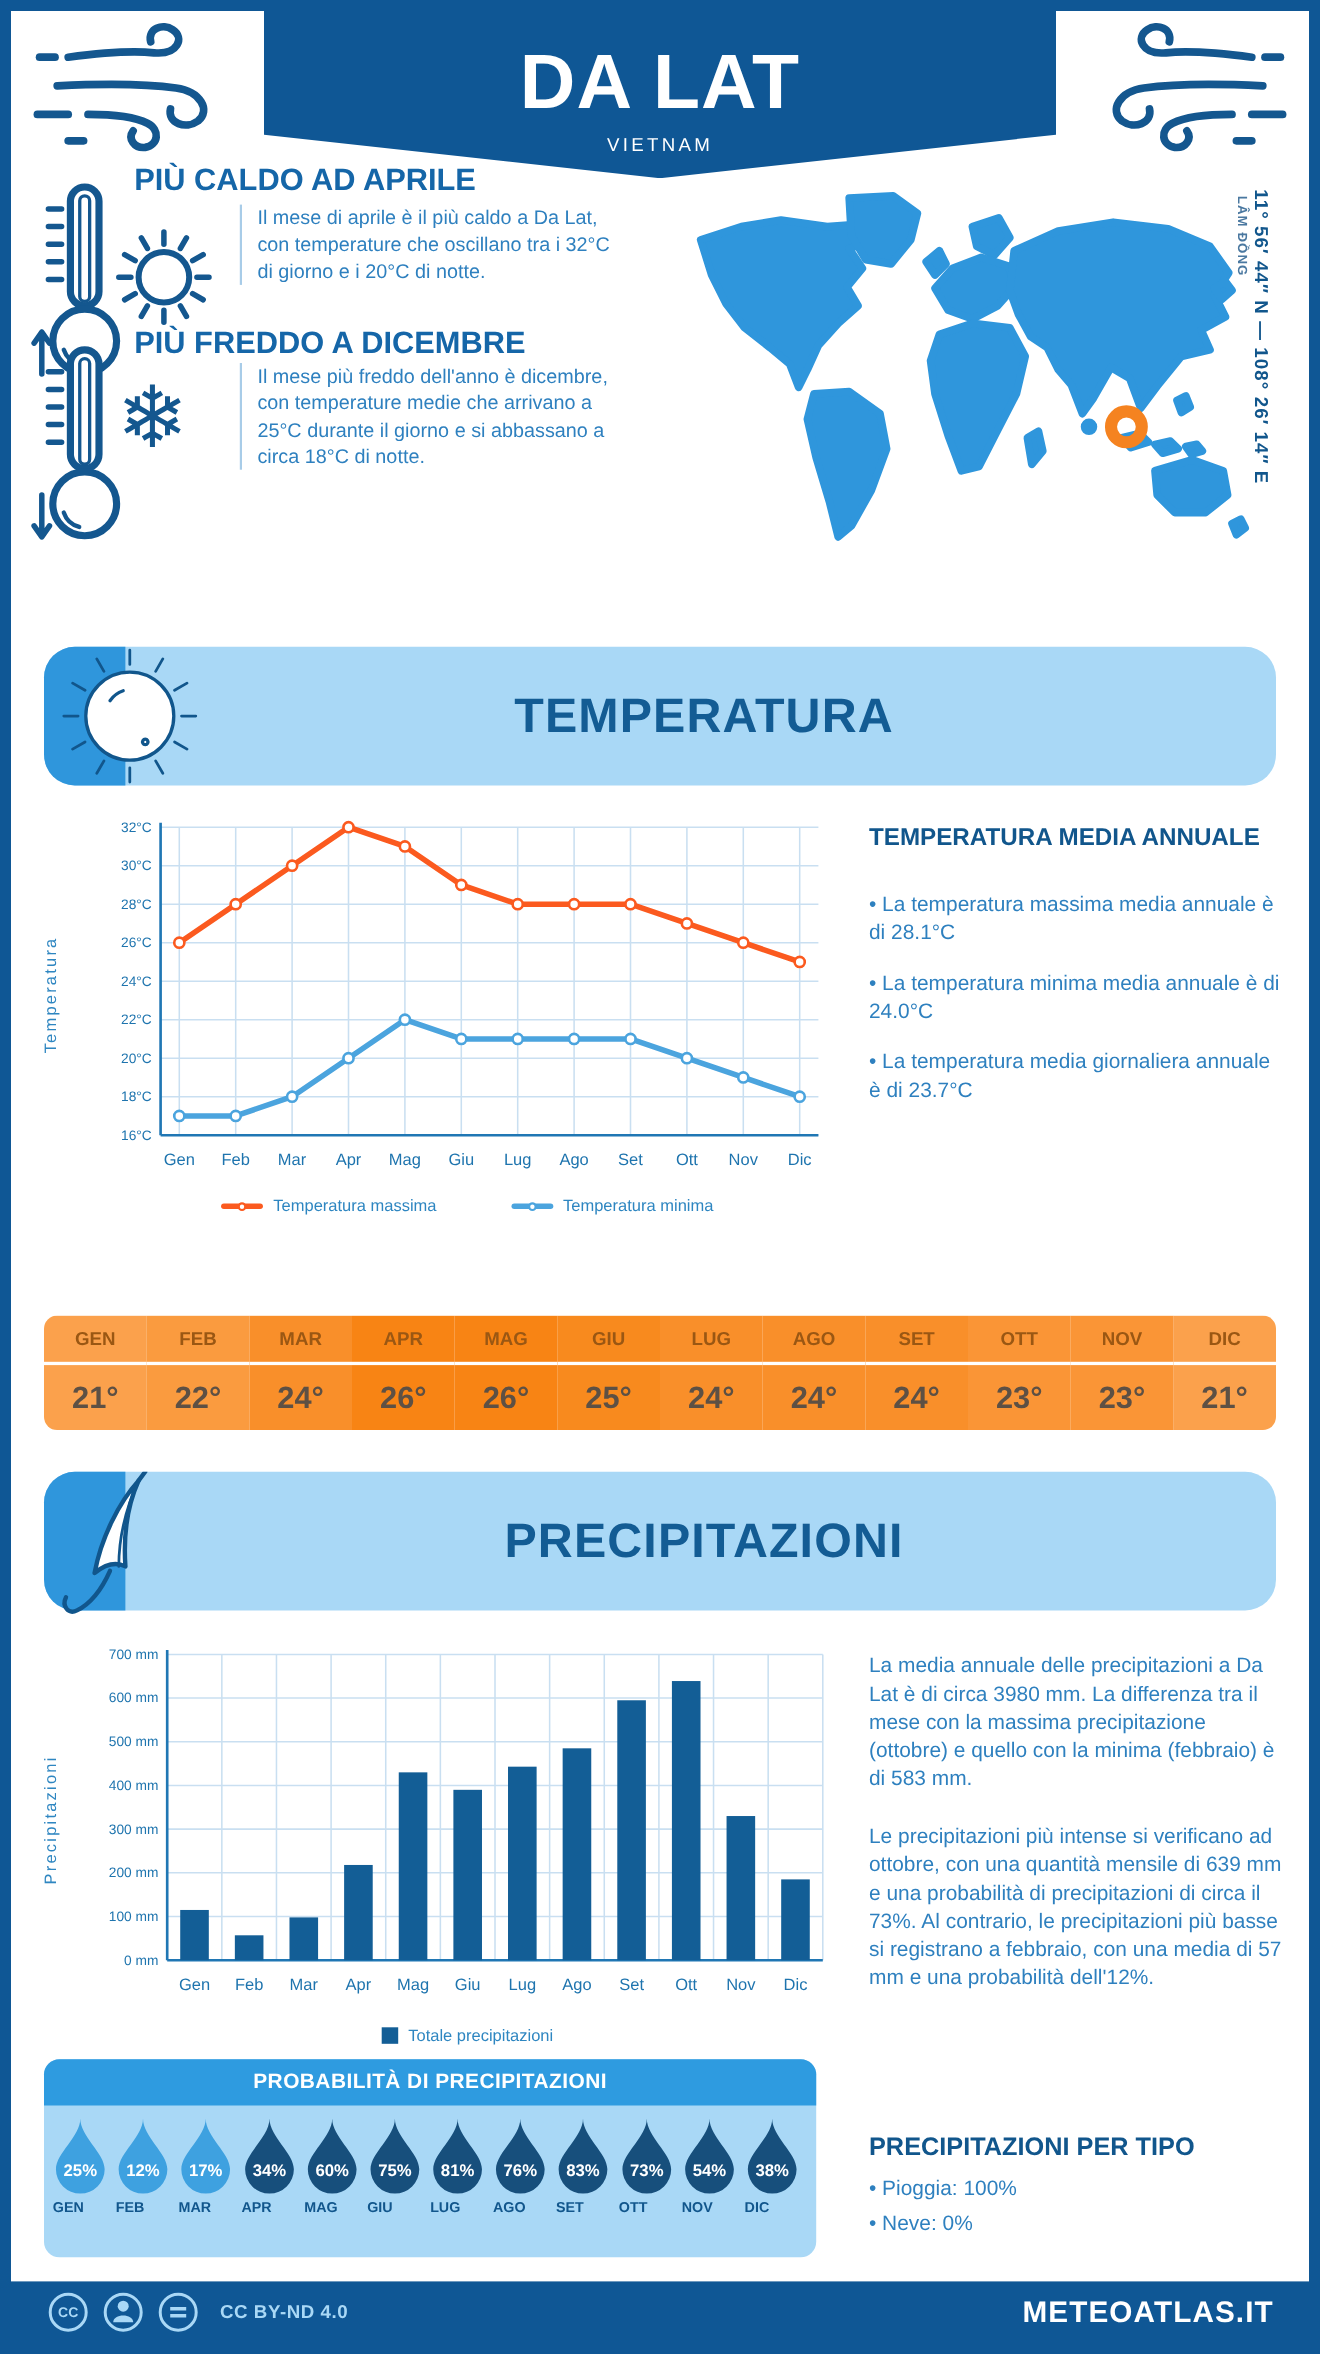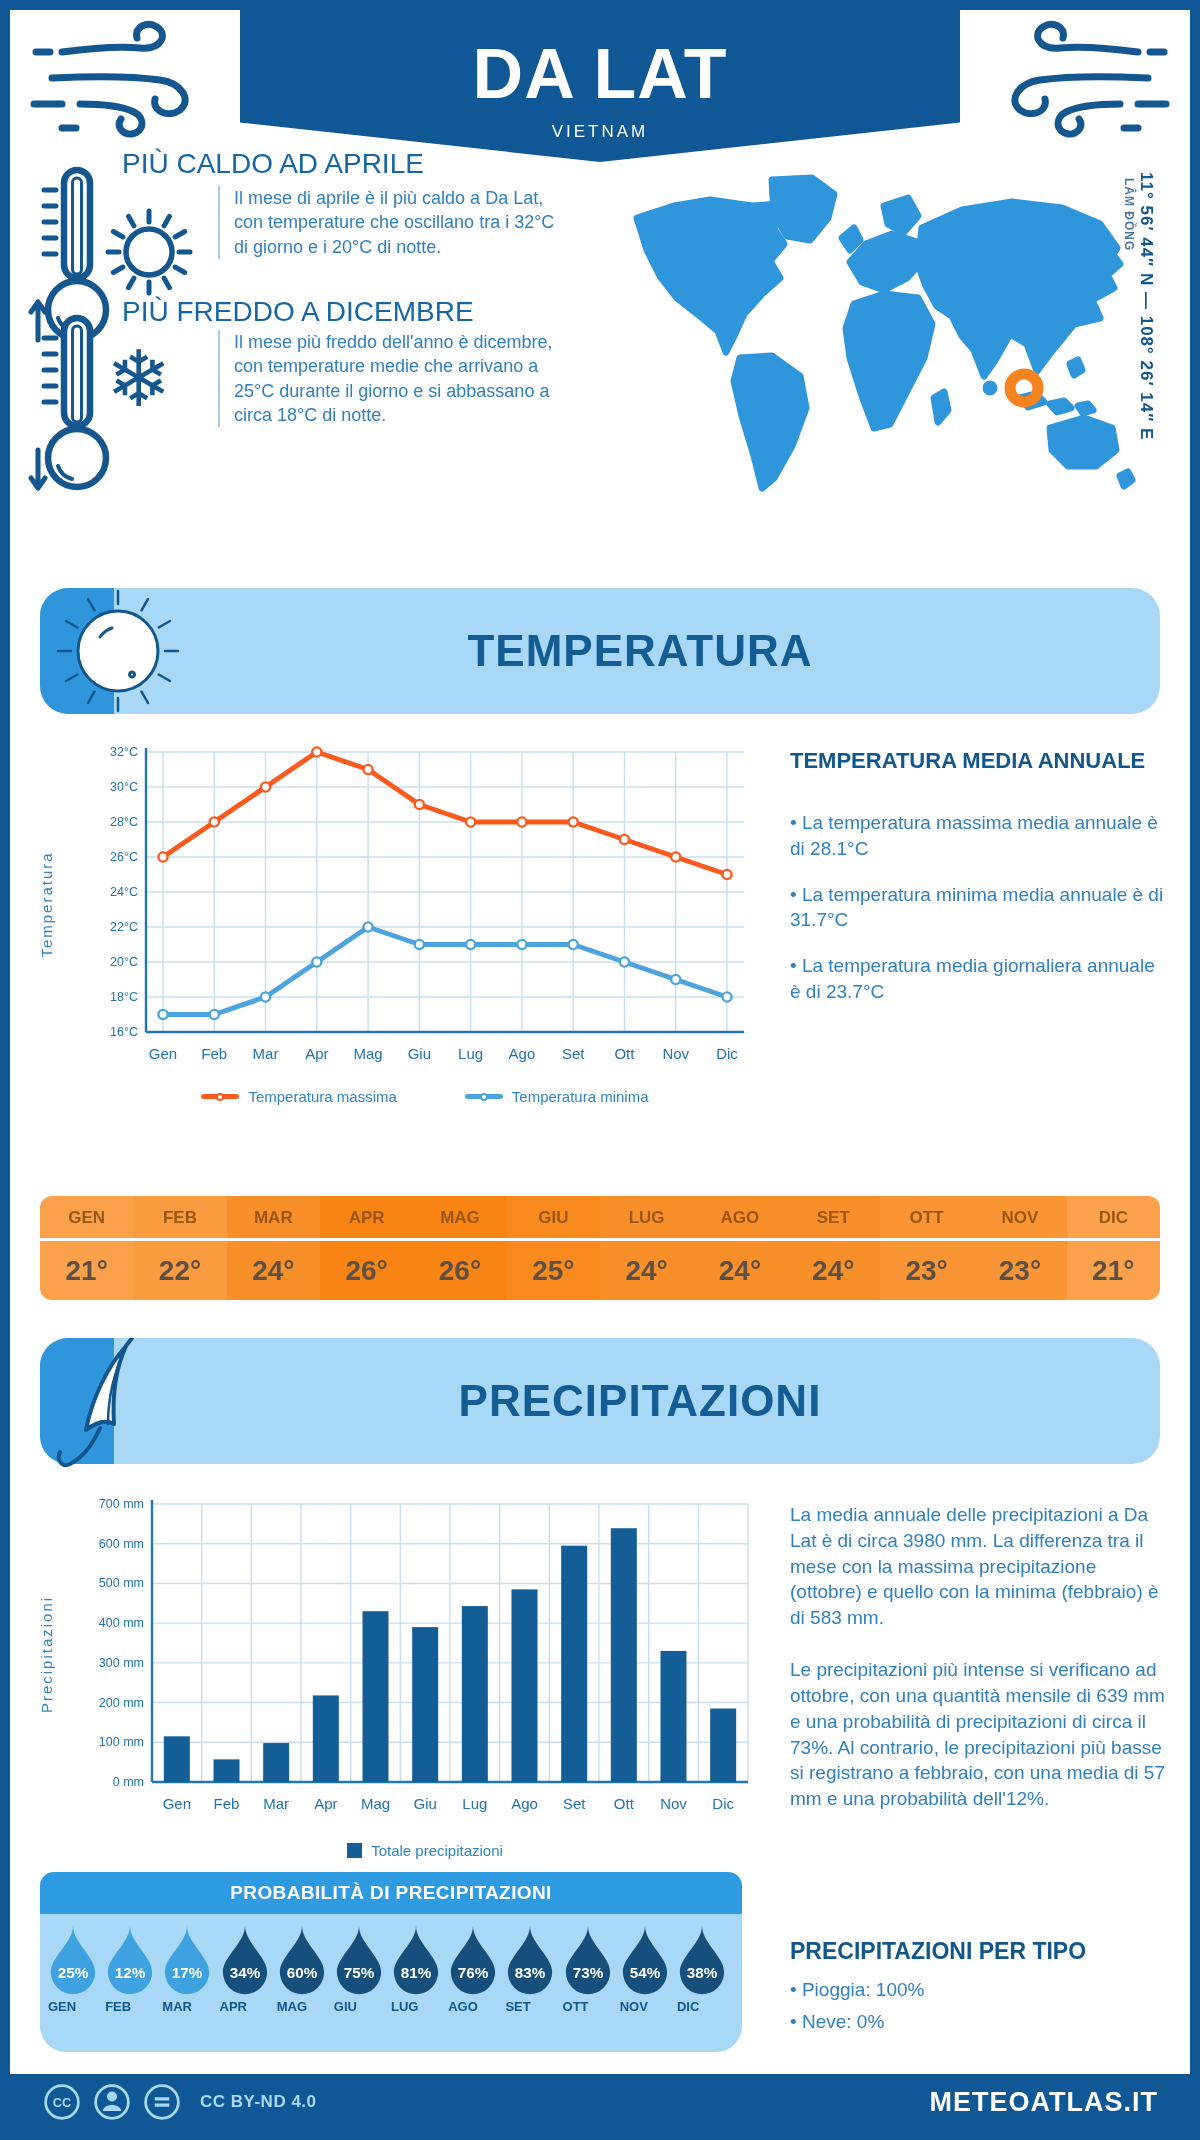--- a/index.html
+++ b/index.html
@@ -10,21 +10,21 @@
   .abs{position:absolute;}
   svg text{font-family:"Liberation Sans",sans-serif;}
 
   
   .banner{left:230px;top:0;width:720px;height:152px;background:#0F5795;
           clip-path:polygon(0 0,100% 0,100% 74%,50% 100%,0 74%);text-align:center;color:#fff;}
   .banner h1{margin:24px 0 0;font-size:70px;font-weight:700;letter-spacing:1px;}
   .banner .sub{margin-top:8px;font-size:17px;letter-spacing:3px;}
 
   
-  .hl-title{font-size:28px;font-weight:400;color:#1566A8;}
+  .hl-title{font-size:28px;font-weight:700;color:#1566A8;}
   .hl-text{font-size:18px;line-height:1.35;color:#2E80BF;border-left:2px solid #A8CCE8;padding-left:14px;}
   .snow{font-size:78px;color:#14578F;line-height:1;}
 
   
   .geo{writing-mode:vertical-rl;height:345px;text-align:left;}
   .geo .coords{font-size:17px;font-weight:700;color:#11568C;letter-spacing:1px;}
   .geo .region{font-size:12px;font-weight:700;color:#4A78A0;letter-spacing:1px;margin-top:6px;}
 
   
   .section-banner{left:30px;width:1120px;height:126px;background:#A9D8F6;border-radius:28px;}
@@ -51,21 +51,21 @@
   .t-val{flex:1;border-top:3px solid #fff;display:flex;align-items:center;justify-content:center;
          font-size:28px;font-weight:700;color:#5D5044;}
 
   
   .col-title{font-size:22px;font-weight:700;color:#11568C;}
   .col-text{font-size:19px;line-height:1.36;color:#2E80BF;}
   .col-text p{margin:0 0 26px;}
   .bullets div{margin-bottom:20px;}
 
   
-  .prob-panel{left:30px;width:702px;height:180px;background:#A9D8F6;border-radius:26px;}
+  .prob-panel{left:30px;width:702px;height:180px;background:#A9D8F6;border-radius:14px;}
   .prob-header{height:42px;background:#2E9BE0;border-radius:14px 14px 0 0;display:flex;align-items:center;
                justify-content:center;color:#fff;font-weight:700;font-size:19px;letter-spacing:0.4px;}
   .drops{display:flex;padding:10px 8px 6px;}
   .drop-cell{flex:1;display:flex;flex-direction:column;align-items:flex-start;}
   .drop-month{margin-top:3px;font-size:13px;font-weight:700;color:#11568C;}
 
   
   .footer{left:0;right:0;bottom:0;height:56px;background:#0F5795;display:flex;align-items:center;
           justify-content:space-between;padding:0 32px;}
   .cc-group{display:flex;align-items:center;gap:10px;}
@@ -260,21 +260,21 @@
       <span class="lg-swatch" style="background: rgb(75, 164, 222);">
           <i style="border-color: rgb(75, 164, 222);"></i>
         </span>
       <span>Temperatura minima</span>
     </span>
   </div>
 
   <div class="abs col-title" style="left:780px;top:738px">TEMPERATURA MEDIA ANNUALE</div>
   <div class="abs col-text bullets" style="left:780px;top:800px;width:378px" id="annualBullets">
       <div>• La temperatura massima media annuale è di 28.1°C</div>
-      <div>• La temperatura minima media annuale è di 31.7°C</div>
+      <div>• La temperatura minima media annuale è di 24.0°C</div>
       <div>• La temperatura media giornaliera annuale è di 23.7°C</div>
     </div>
 
   <div class="abs daily-table" style="top:1186px" id="dailyTable">
       <div class="t-col" style="background: rgb(251, 161, 76);">
         <div class="t-mon">GEN</div>
         <div class="t-val">21°</div>
       </div>
       <div class="t-col" style="background: rgb(250, 155, 63);">
         <div class="t-mon">FEB</div>

